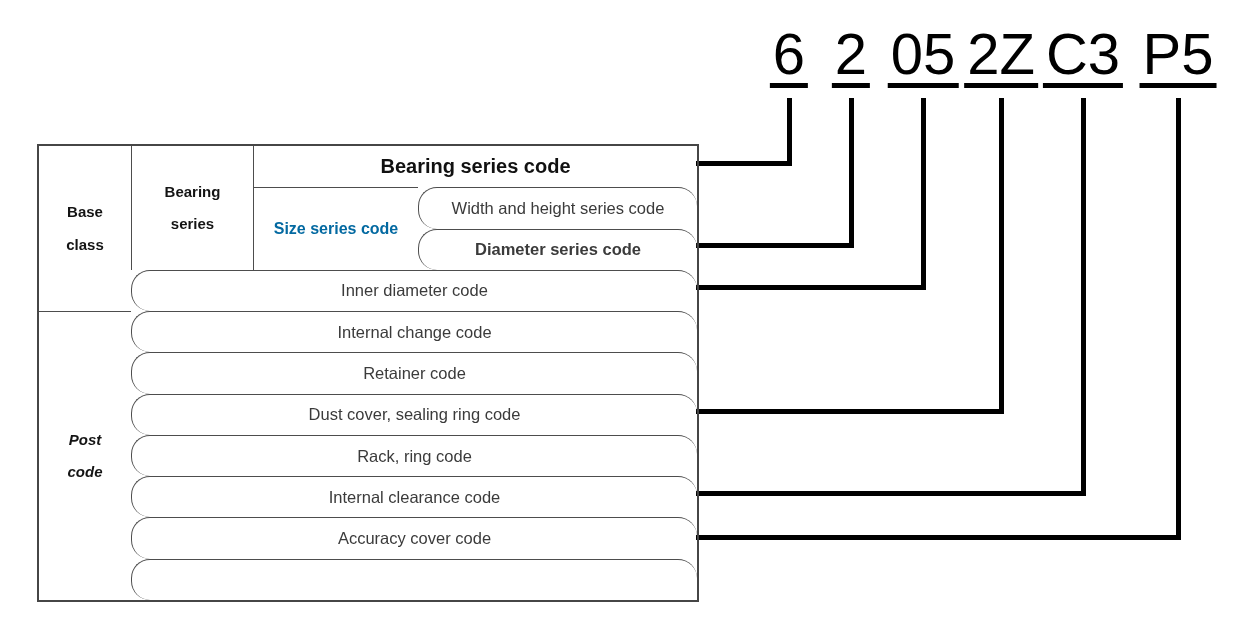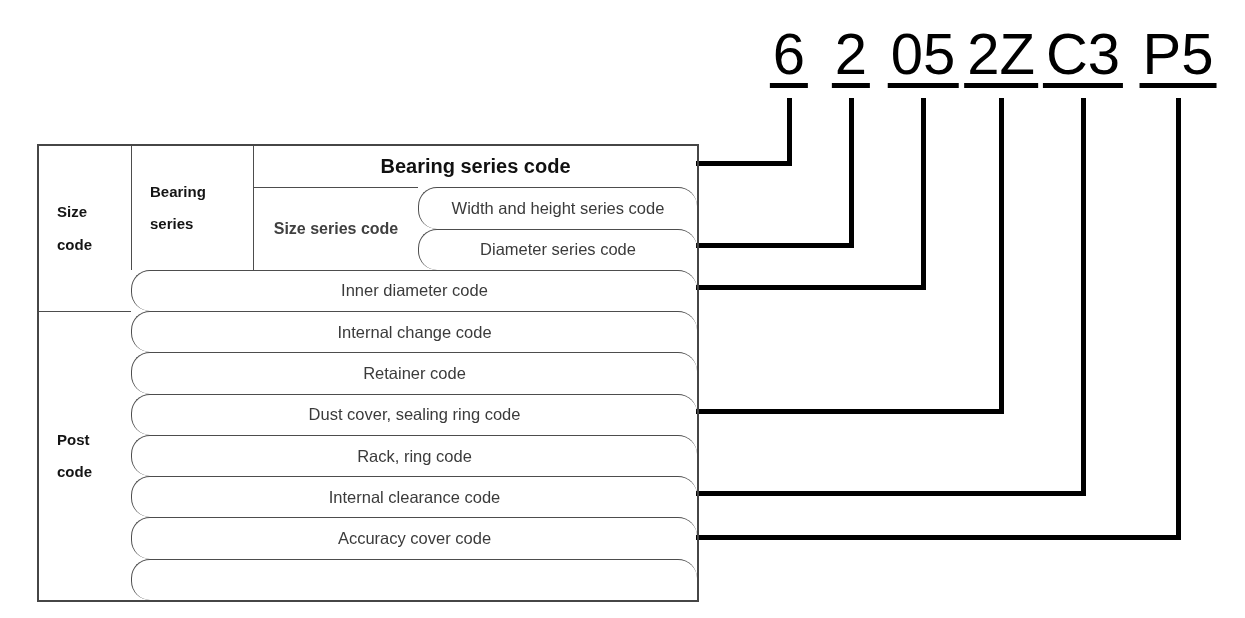--- a/index.html
+++ b/index.html
@@ -48,20 +48,21 @@
     box-sizing: border-box;
     border: 2px solid #464646;
     display: grid;
     grid-template-columns: 92px 122px 165px 1fr;
     grid-template-rows: repeat(11, 1fr);
   }
   .cell {
     display: flex;
     align-items: center;
     justify-content: center;
+    text-align: center;
     border-left: 1px solid #4d4d4d;
     border-top: 1px solid #4d4d4d;
     padding: 0 18px;
     overflow: hidden;
   }
   .no-bl { border-left: none; }
   .no-bt { border-top: none; }
 
   .s-hdr {           
     font-weight: bold;
@@ -70,37 +71,37 @@
     color: #141414;
   }
   .big-hdr {         
     font-weight: bold;
     font-size: 20px;
     color: #111111;
   }
   .sm-hdr {          
     font-weight: bold;
     font-size: 16px;
-    color: #404040;
+    color: #0369a1;
   }
   .reg {             
     font-size: 16.5px;
     color: #3b3b3b;
     border-radius: 19px;
   }
 
   
   .base    { grid-column: 1;          grid-row: 1 / span 4; }
   .bseries { grid-column: 2;          grid-row: 1 / span 3; }
   .bscode  { grid-column: 3 / span 2; grid-row: 1; }
   .sscode  { grid-column: 3;          grid-row: 2 / span 2; }
   .whcode  { grid-column: 4;          grid-row: 2; }
-  .dcode   { grid-column: 4;          grid-row: 3; }
+  .dcode   { grid-column: 4;          grid-row: 3; font-weight: bold; }
   .idcode  { grid-column: 2 / span 3; grid-row: 4; }
-  .post    { grid-column: 1;          grid-row: 5 / span 7; }
+  .post    { grid-column: 1;          grid-row: 5 / span 7; font-style: italic; }
   .prow    { grid-column: 2 / span 3; }
 </style>
 </head>
 <body>
 
 <div class="canvas">
 
   <div class="code-seg" style="left:789px">6</div>
   <div class="code-seg" style="left:851px">2</div>
   <div class="code-seg" style="left:923px">05</div>
@@ -110,21 +111,21 @@
 
   <div class="conn" style="left:696px; top:98px; width:96px;  height:68px"></div>
   <div class="conn" style="left:696px; top:98px; width:158px; height:150px"></div>
   <div class="conn" style="left:696px; top:98px; width:230px; height:192px"></div>
   <div class="conn" style="left:696px; top:98px; width:308px; height:316px"></div>
   <div class="conn" style="left:696px; top:98px; width:390px; height:398px"></div>
   <div class="conn" style="left:696px; top:98px; width:485px; height:442px"></div>
 
   <div class="tbl">
 
-    <div class="cell s-hdr base no-bl no-bt">Size code</div>
+    <div class="cell s-hdr base no-bl no-bt">Base class</div>
 
     <div class="cell s-hdr bseries no-bt">Bearing series</div>
 
     <div class="cell big-hdr bscode no-bt">Bearing series code</div>
 
     <div class="cell sm-hdr sscode">Size series code</div>
 
     <div class="cell reg whcode">Width and height series code</div>
 
     <div class="cell reg dcode">Diameter series code</div>

